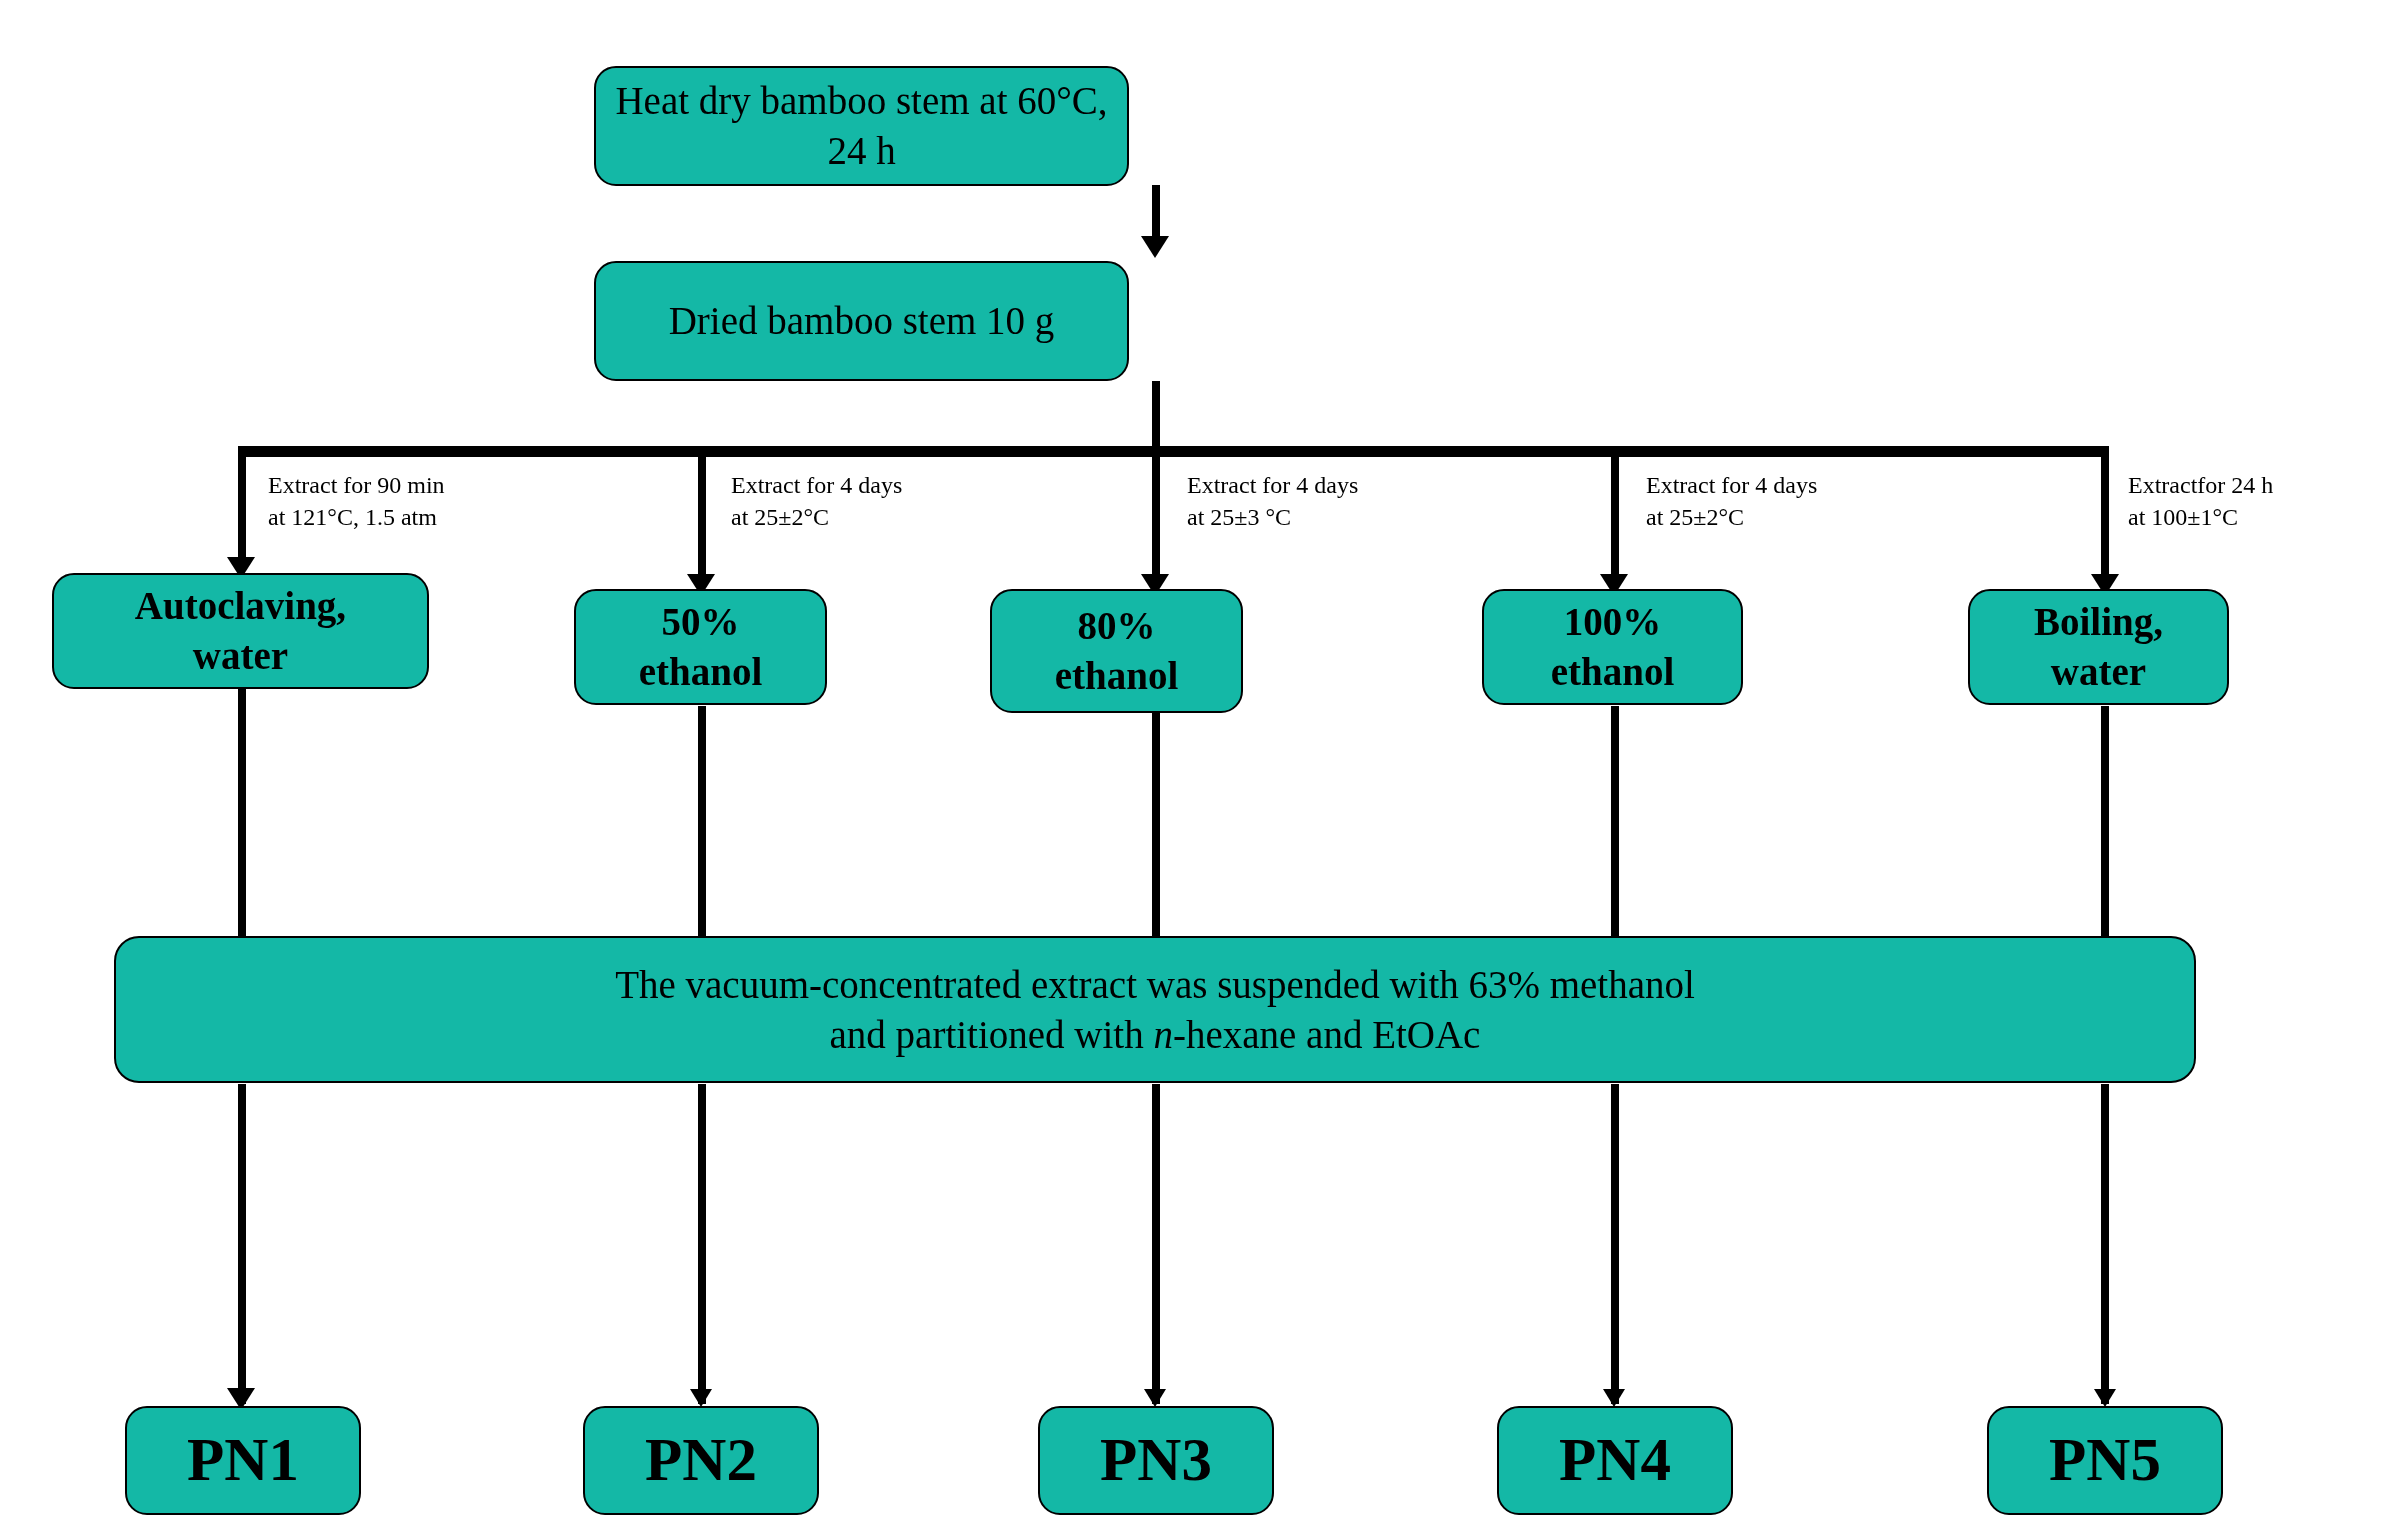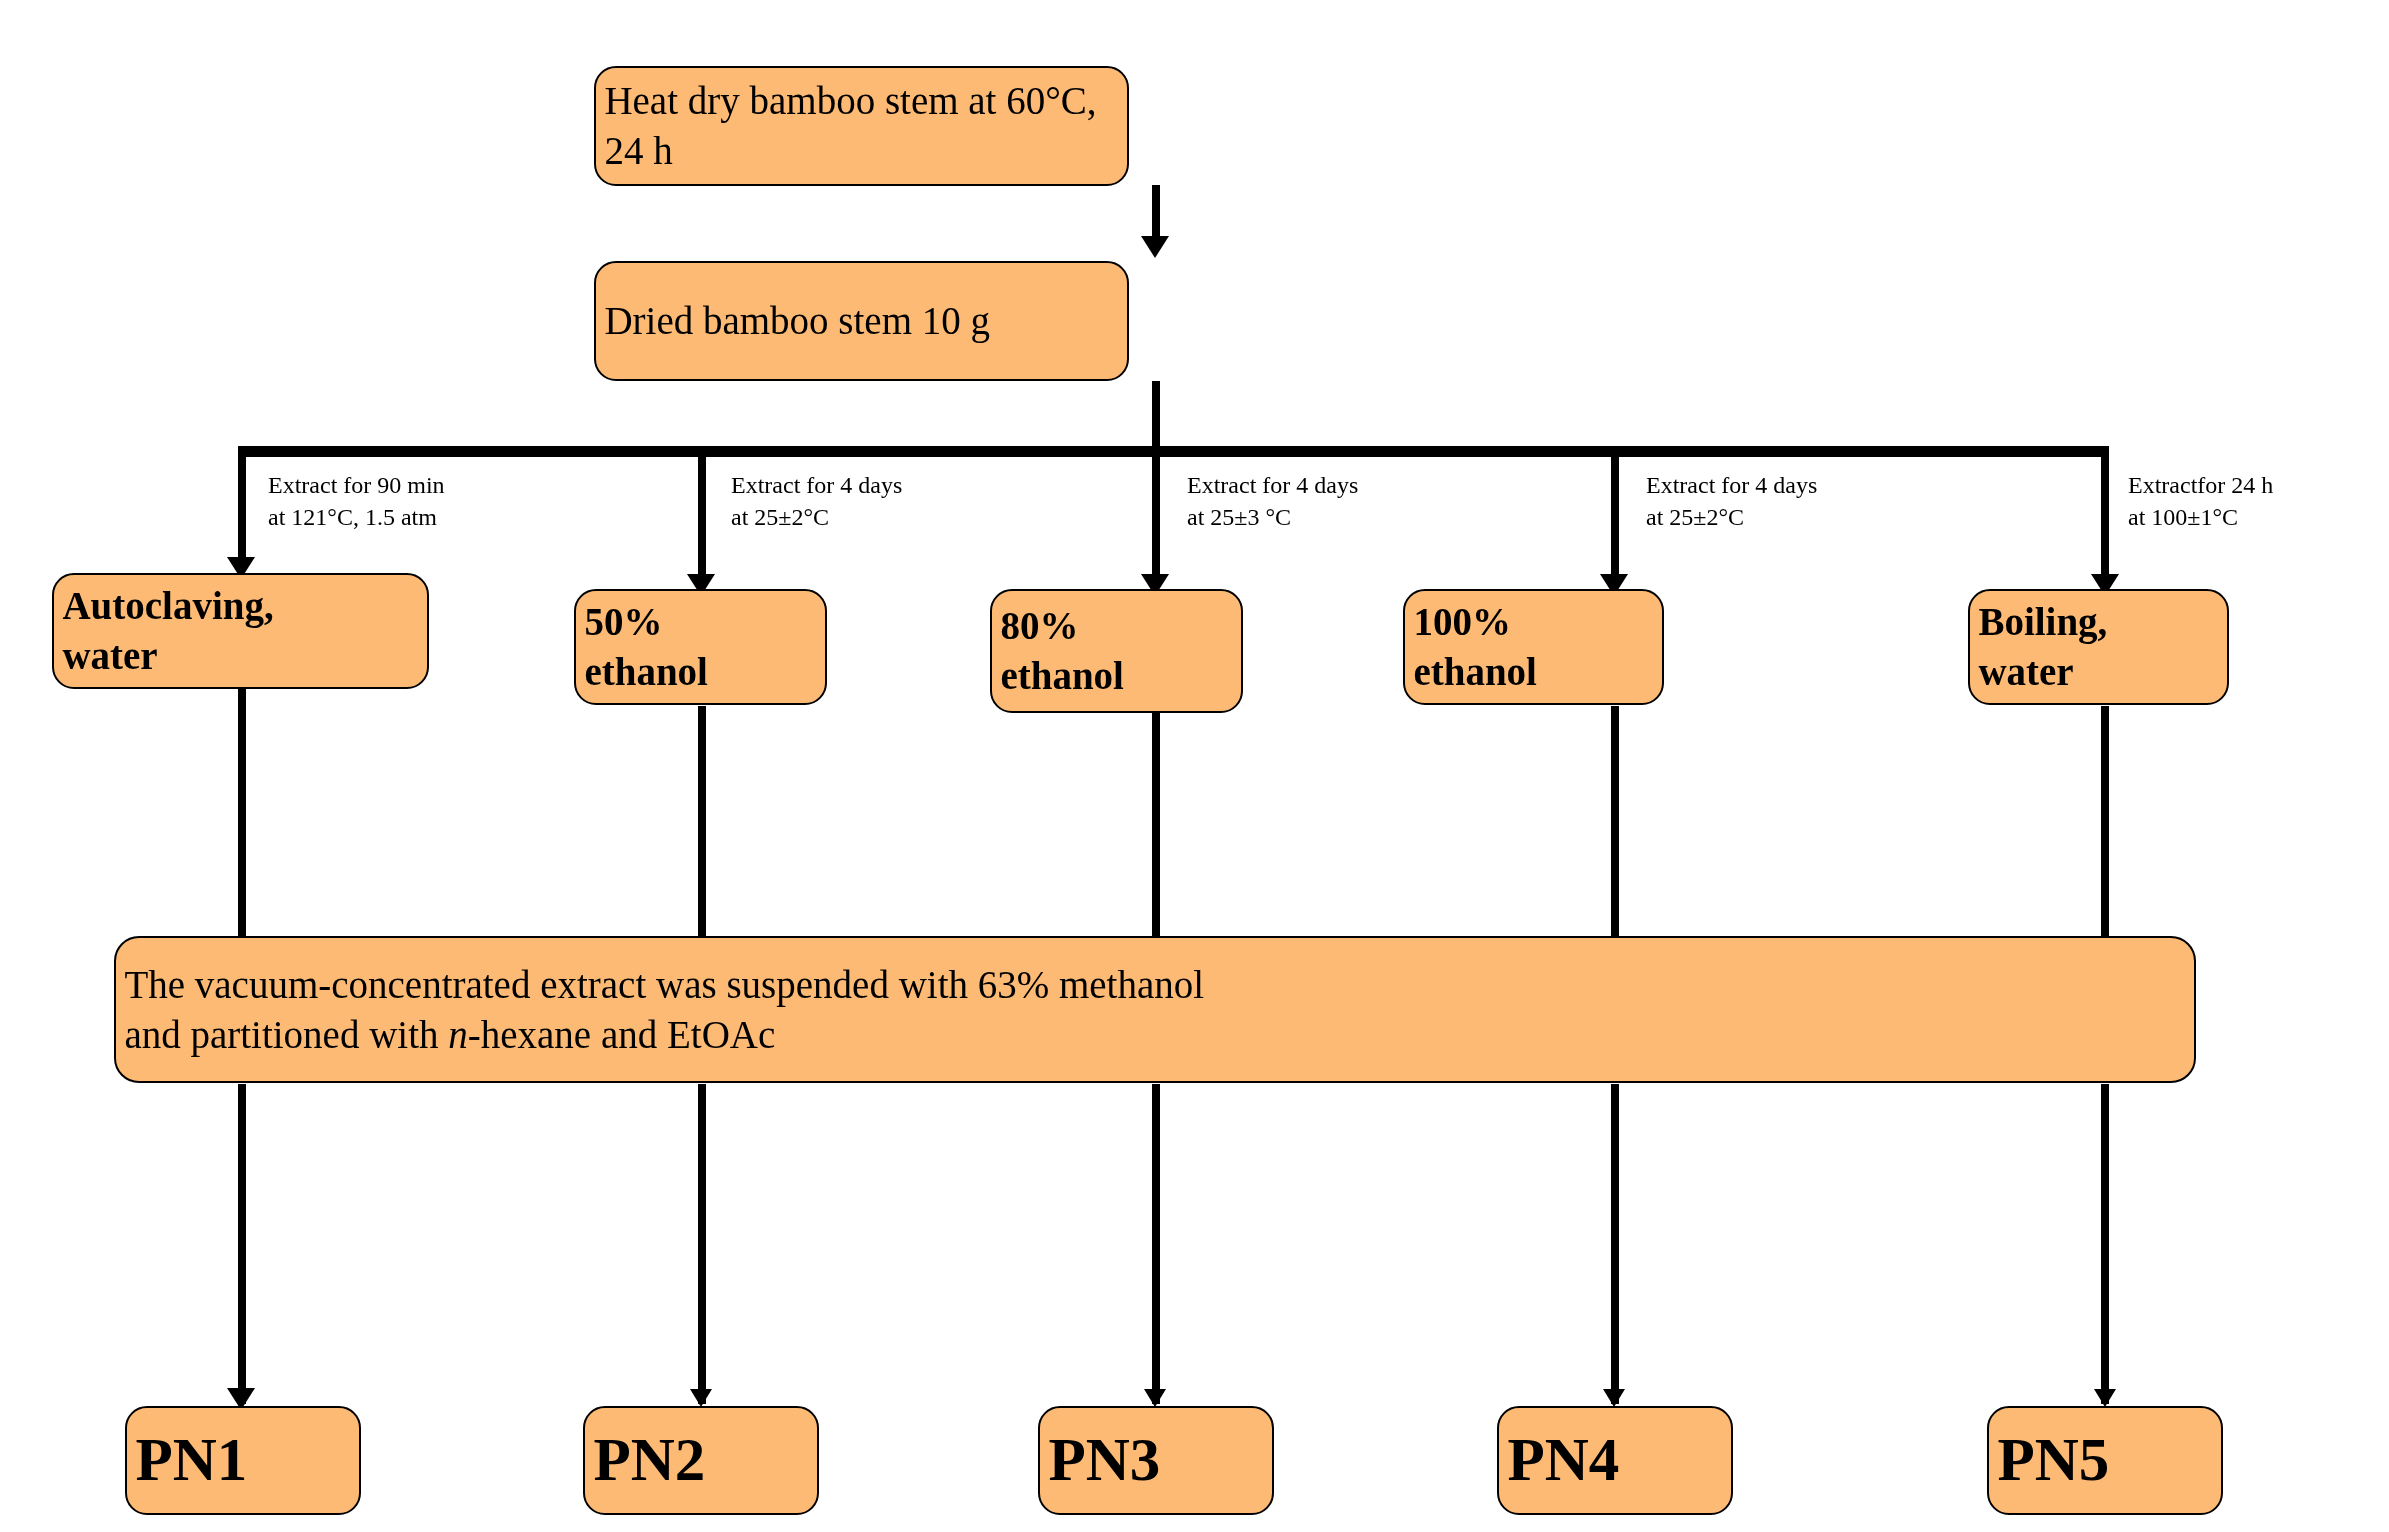--- a/index.html
+++ b/index.html
@@ -16,25 +16,25 @@
     font-family: "Liberation Serif", "DejaVu Serif", serif;
     color: #000000;
     overflow: hidden;
   }
   
   .node {
     position: absolute;
     box-sizing: border-box;
     border: 2.5px solid #000000;
     border-radius: 22px;
-    background: #fdba74;
+    background: #14b8a6;
     display: flex;
     align-items: center;
     justify-content: center;
-    text-align: left;
+    text-align: center;
     line-height: 1.28;
     z-index: 3;
   }
   .node-text {
     display: block;
     width: 100%;
     padding: 0 8.4px;
     white-space: pre-line;
   }
   .node.plain  { font-weight: 400; font-size: 39px; }
@@ -129,21 +129,21 @@
   </div>
 
   <div class="node strong" style="left:574px; top:589px; width:253px; height:116px;">
     <span class="node-text"><span>50%</span><br><span>ethanol</span></span>
   </div>
 
   <div class="node strong" style="left:990px; top:589px; width:253px; height:124px;">
     <span class="node-text"><span>80%</span><br><span>ethanol</span></span>
   </div>
 
-  <div class="node strong" style="left:1403px; top:589px; width:261px; height:116px;">
+  <div class="node strong" style="left:1482px; top:589px; width:261px; height:116px;">
     <span class="node-text"><span>100%</span><br><span>ethanol</span></span>
   </div>
 
   <div class="node strong" style="left:1968px; top:589px; width:261px; height:116px;">
     <span class="node-text"><span>Boiling,</span><br><span>water</span></span>
   </div>
 
   <div class="vline" style="left:238px; top:689px; width:7.6px; height:248px;"></div>
   <div class="vline" style="left:698px; top:706px; width:7.6px; height:232px;"></div>
   <div class="vline" style="left:1152px; top:706px; width:7.6px; height:232px;"></div>

